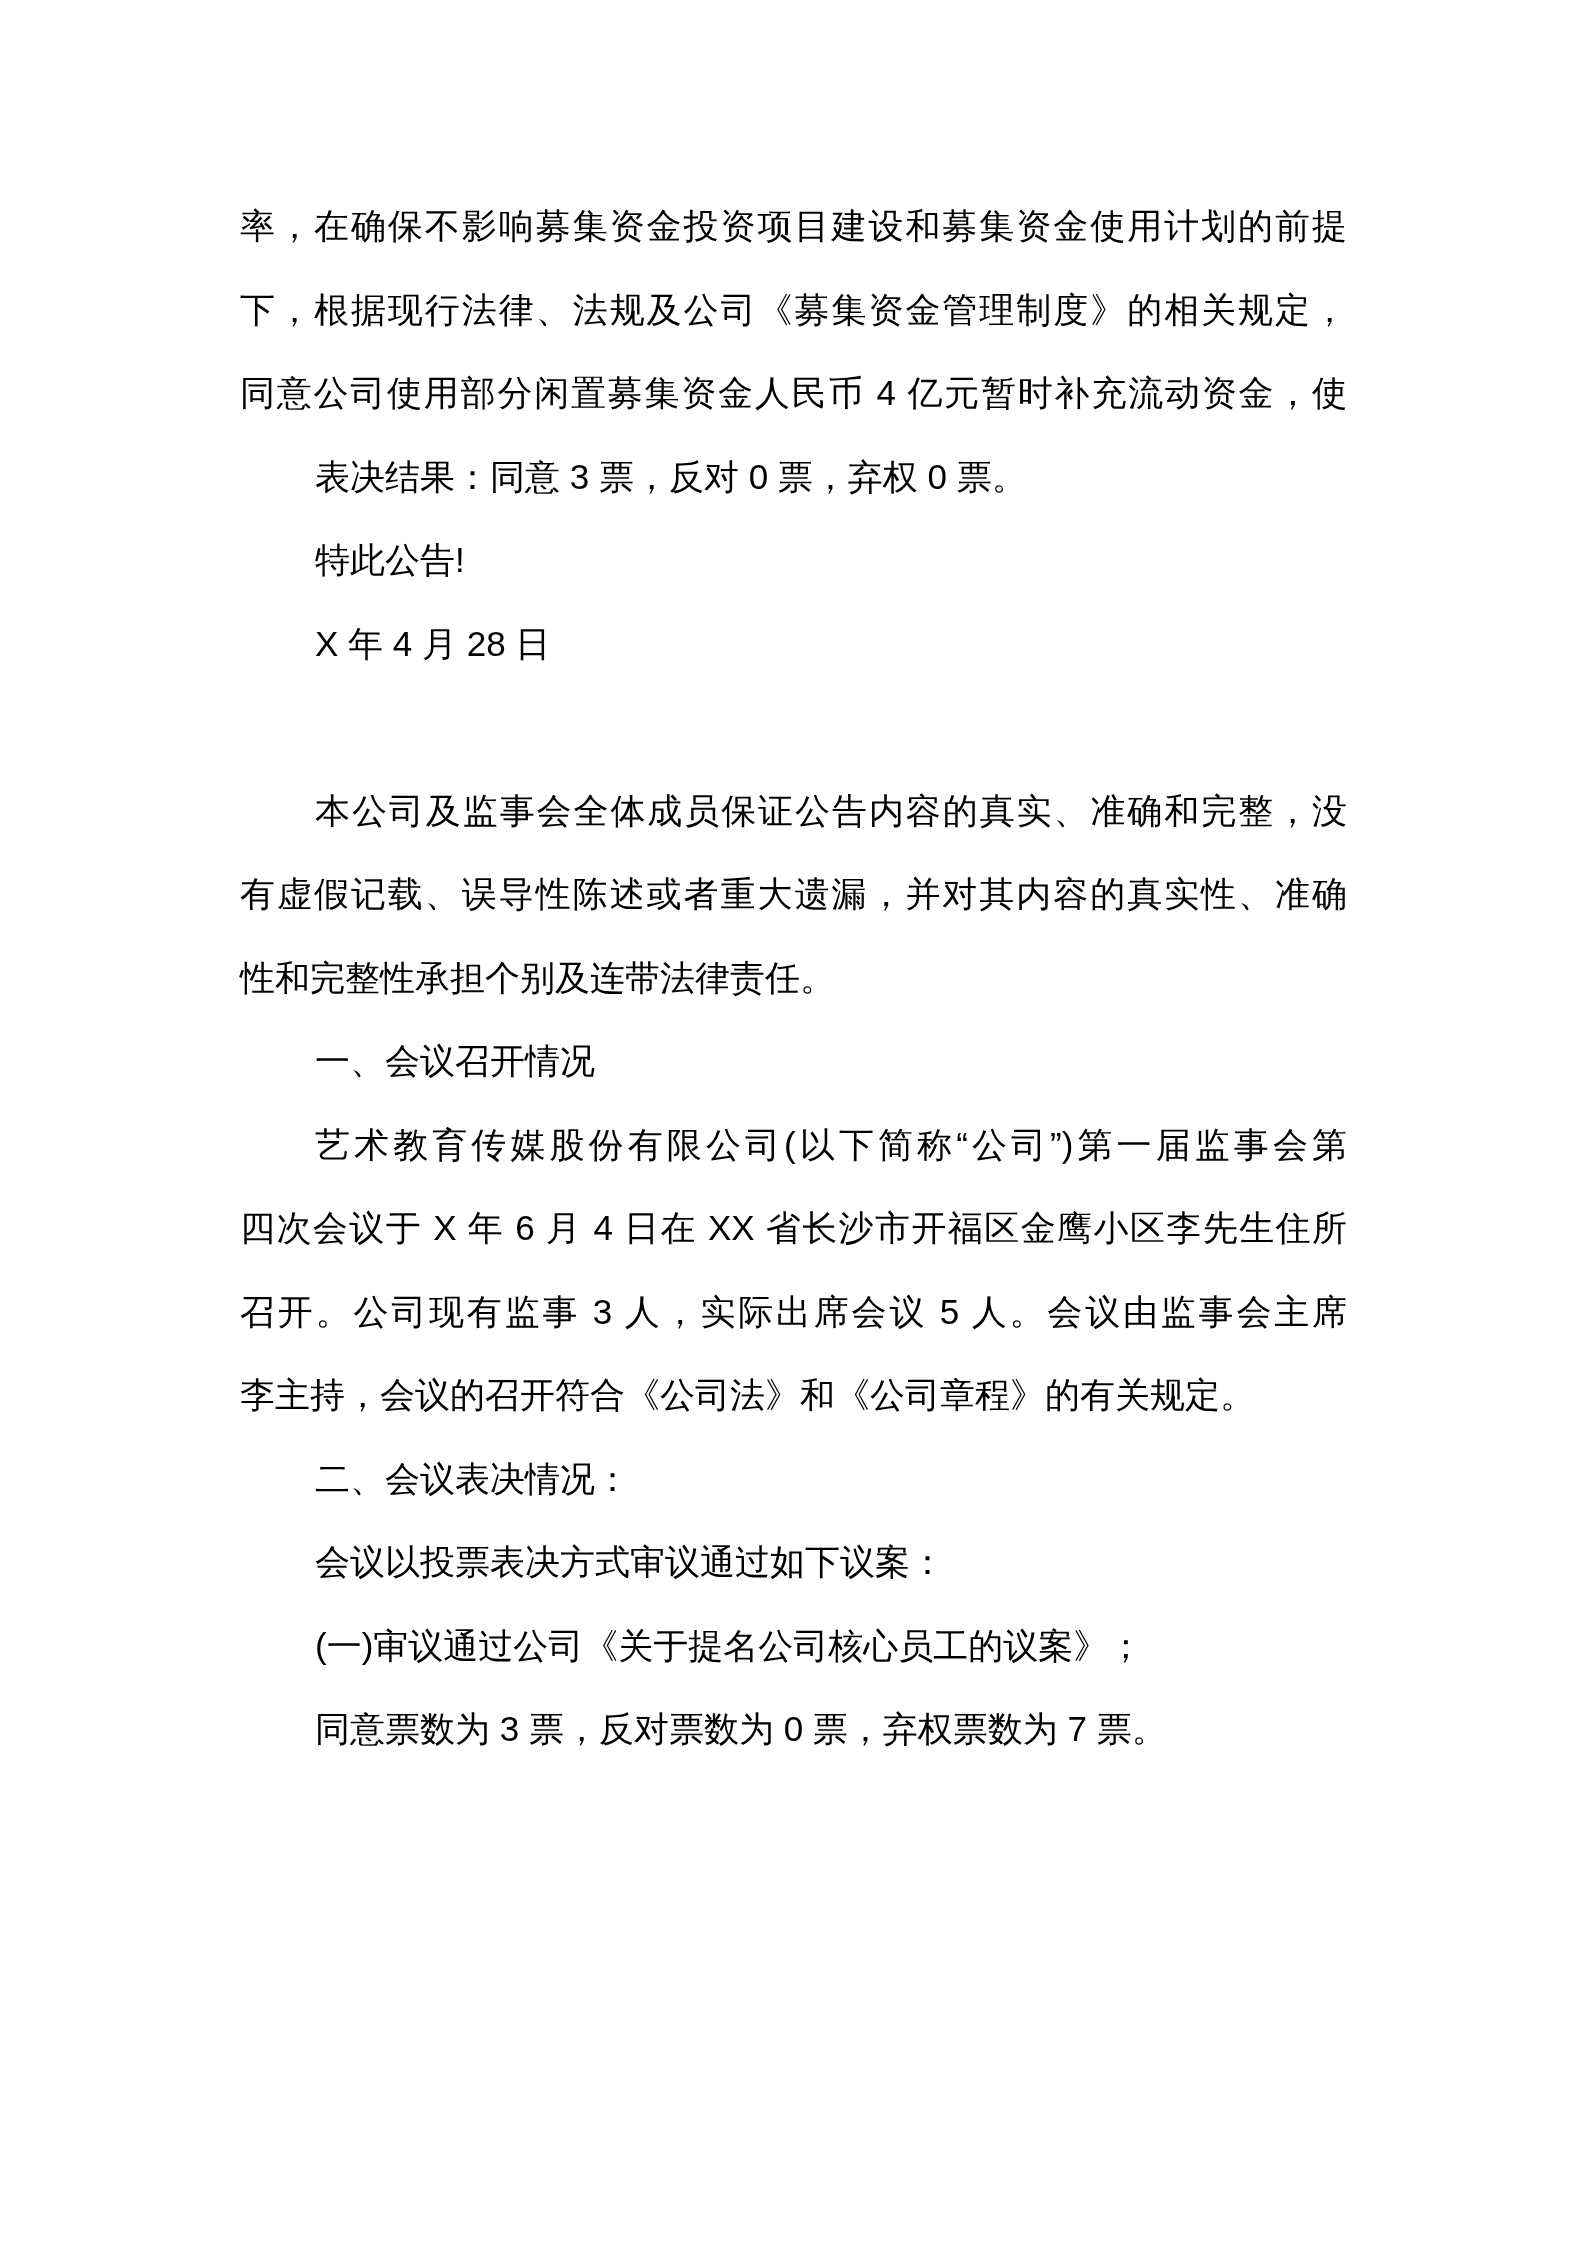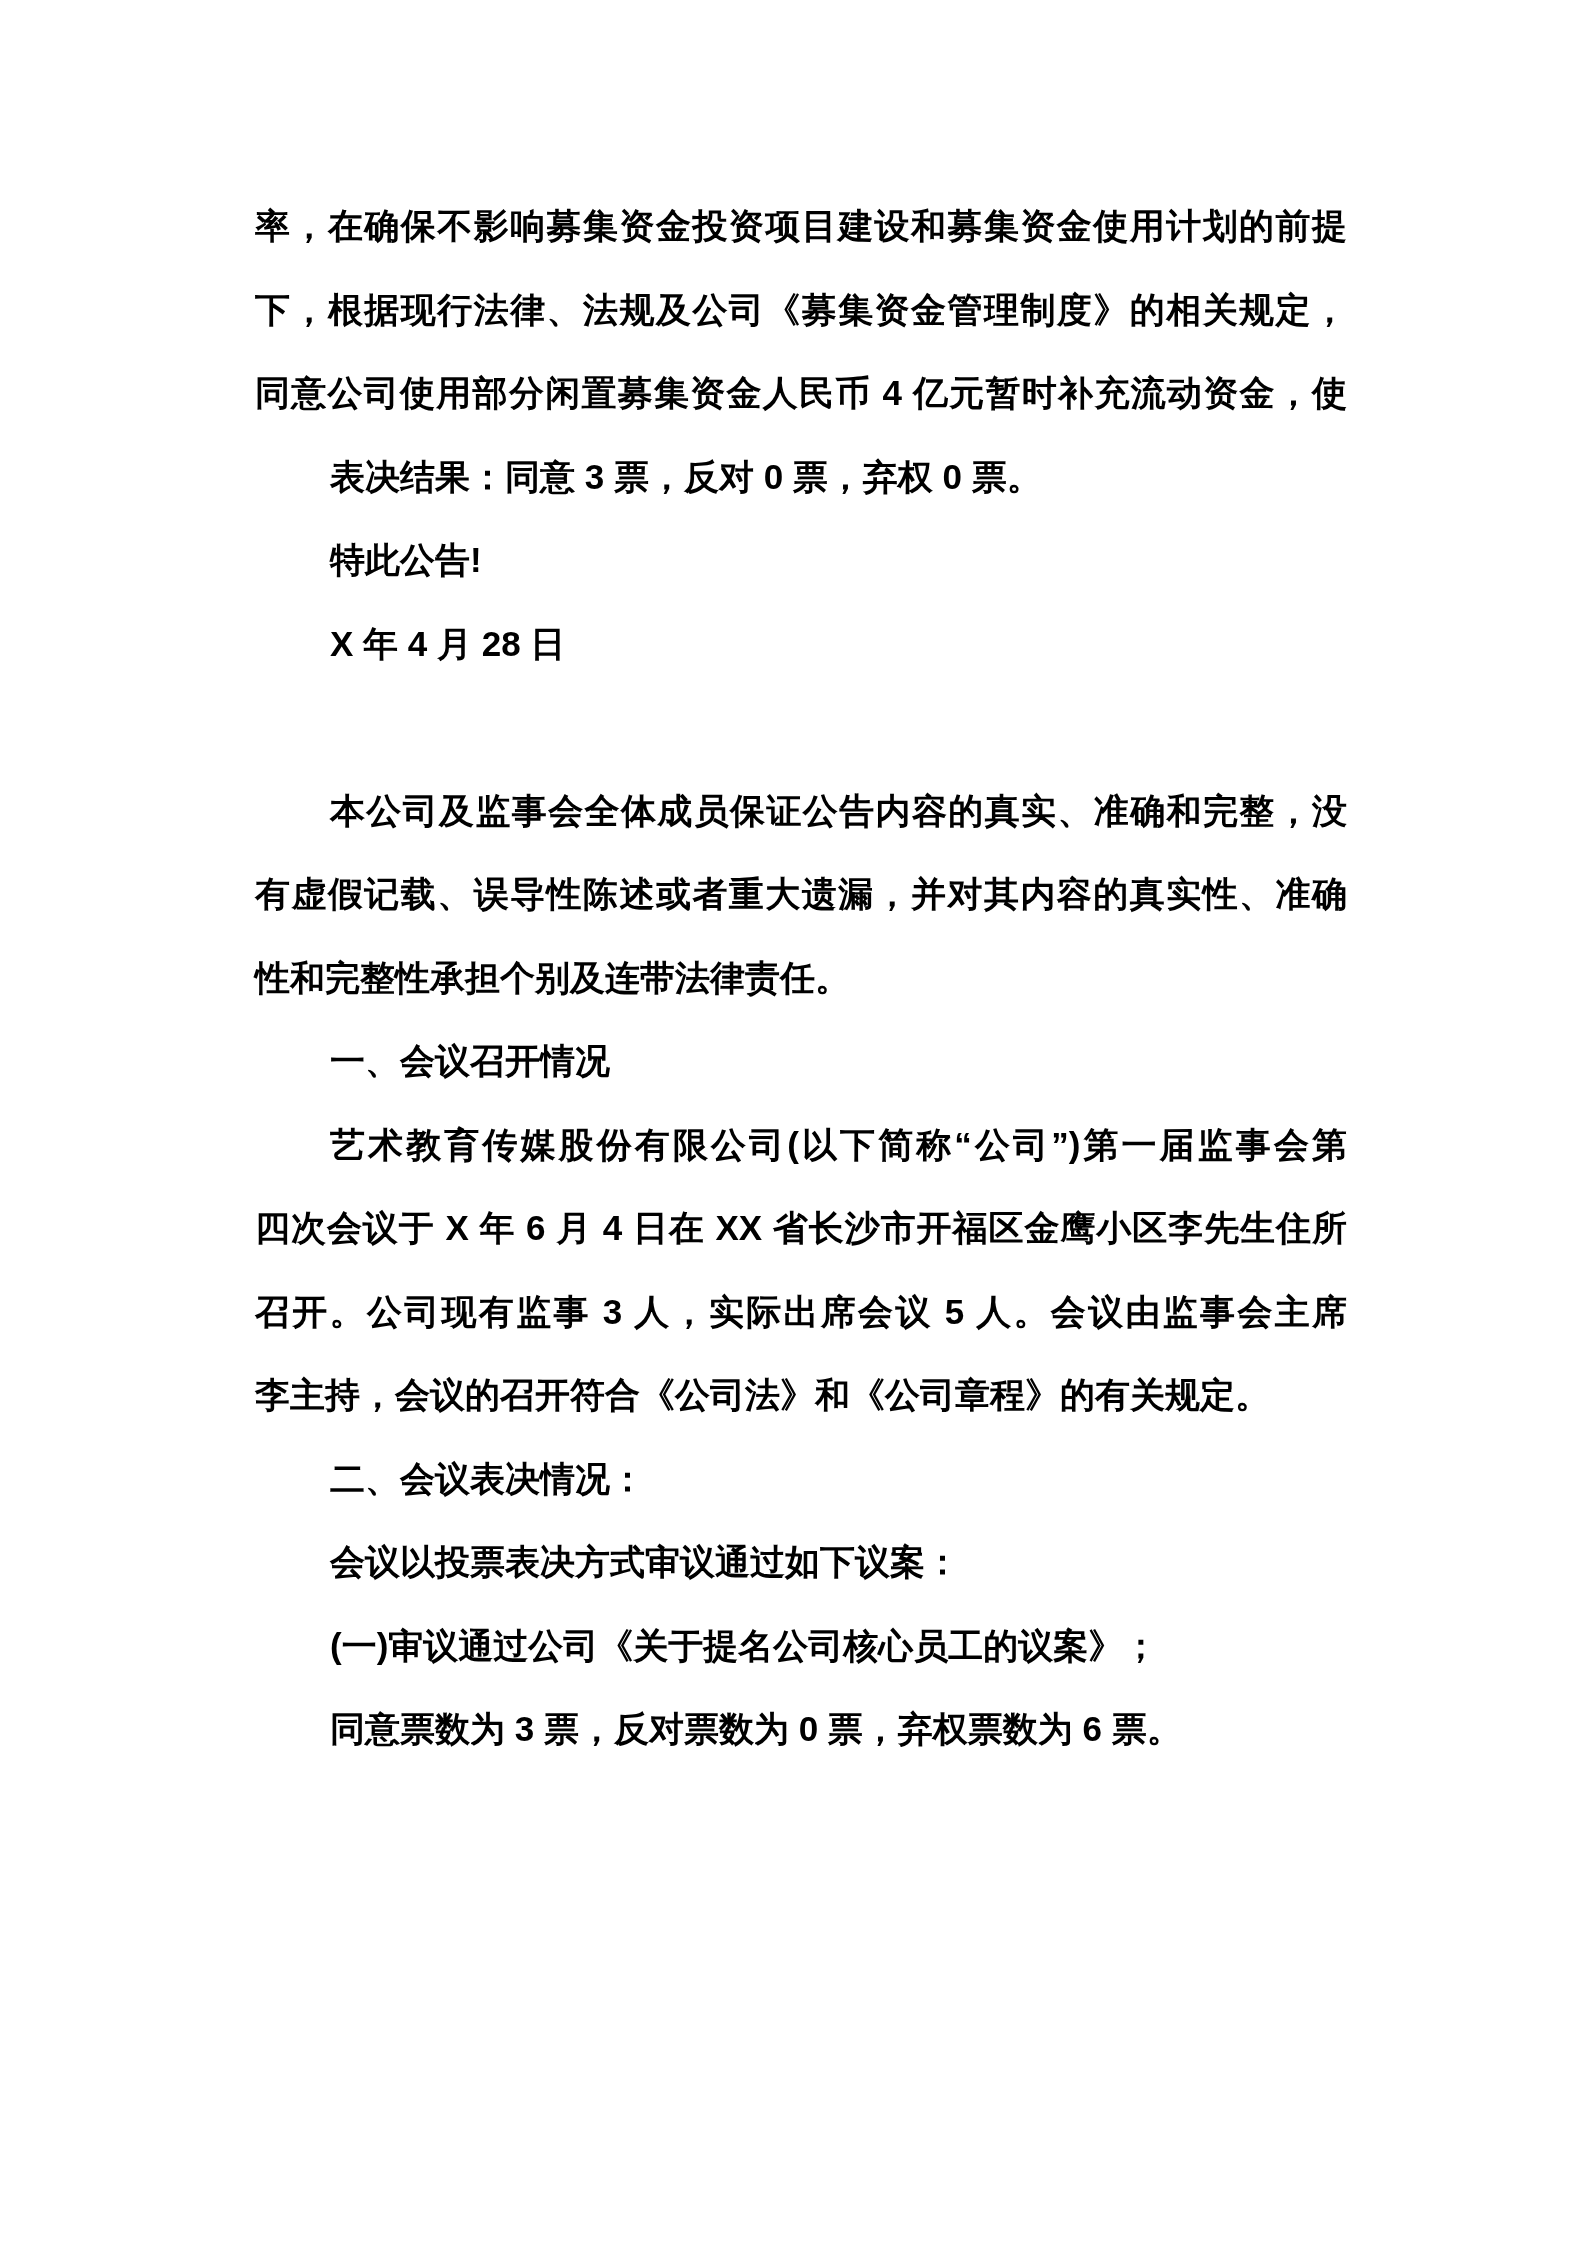--- a/index.html
+++ b/index.html
@@ -17,26 +17,25 @@
   .text-block {
     position: absolute;
     left: 240px;
     top: 184px;
     width: 1107px;
   }
   .line {
     height: 83.5px;
     line-height: 83.5px;
     font-size: 35px;
-    font-weight: bold;
+    font-weight: normal;
     color: #000000;
     text-align: left;
     white-space: nowrap;
     overflow: visible;
-    margin-left: 15px;
   }
   .line.indent {
     padding-left: 75px;
   }
   .line.stretch {
     white-space: normal;
     text-align: justify;
     text-align-last: justify;
     text-justify: inter-character;
   }
@@ -61,15 +60,15 @@
       <div class="line stretch">有虚假记载、误导性陈述或者重大遗漏，并对其内容的真实性、准确</div>
       <div class="line">性和完整性承担个别及连带法律责任。</div>
       <div class="line indent">一、会议召开情况</div>
       <div class="line indent stretch">艺术教育传媒股份有限公司(以下简称“公司”)第一届监事会第</div>
       <div class="line stretch">四次会议于 X 年 6 月 4 日在 XX 省长沙市开福区金鹰小区李先生住所</div>
       <div class="line stretch">召开。公司现有监事 3 人，实际出席会议 5 人。会议由监事会主席</div>
       <div class="line">李主持，会议的召开符合《公司法》和《公司章程》的有关规定。</div>
       <div class="line indent">二、会议表决情况：</div>
       <div class="line indent">会议以投票表决方式审议通过如下议案：</div>
       <div class="line indent">(一)审议通过公司《关于提名公司核心员工的议案》；</div>
-      <div class="line indent">同意票数为 3 票，反对票数为 0 票，弃权票数为 6 票。</div>
+      <div class="line indent">同意票数为 3 票，反对票数为 0 票，弃权票数为 7 票。</div>
     </div>
 </div>
 
 </body></html>

